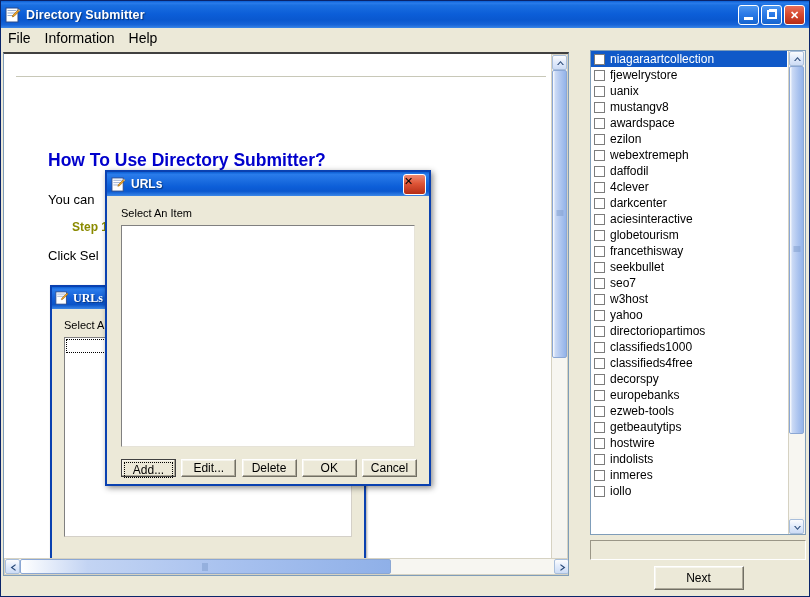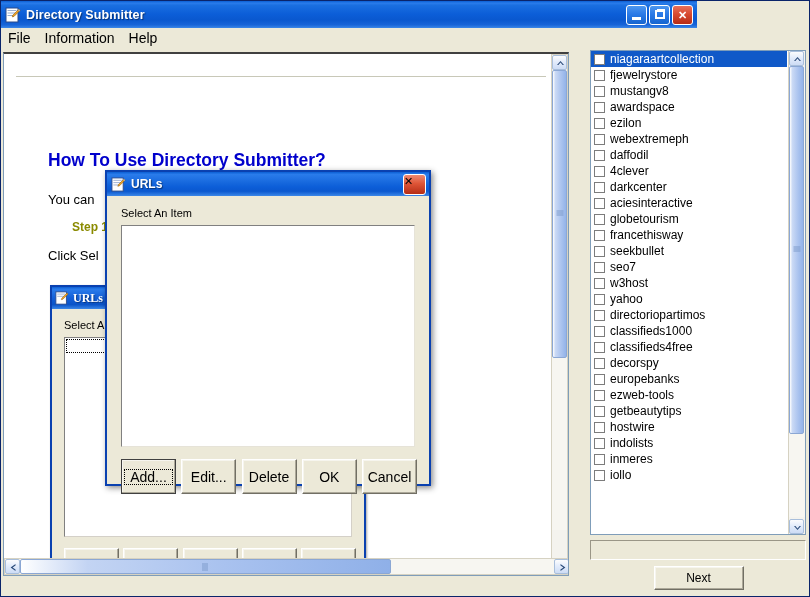--- a/index.html
+++ b/index.html
@@ -20,21 +20,21 @@
     overflow: hidden;
     background: #ece9d8;
     border: 1px solid #0a246a;
     box-sizing: border-box;
   }
 
   
   .titlebar {
     position: absolute;
     left: 0; top: 0;
-    width: 696px;
+    width: 808px;
     height: 27px;
     background: linear-gradient(to bottom,
       #0b5fd4 0%, #2a7ceb 8%, #1a6fe0 16%,
       #0c5ed8 48%, #0a58cf 70%, #1764d8 88%, #3b87e8 100%);
     display: flex;
     align-items: center;
     box-sizing: border-box;
   }
   .title-icon {
     width: 16px; height: 16px;
@@ -261,31 +261,31 @@
     position: absolute;
     left: 12px; bottom: 10px;
     width: 292px;
     display: flex;
     justify-content: space-between;
   }
 
   
   .xpbtn {
     font-family: "Liberation Sans", sans-serif;
-    font-size: 14px;
+    font-size: 12px;
     color: #000;
     background: #ece9d8;
     border: 1px solid #888075;
     border-top-color: #ffffff;
     border-left-color: #ffffff;
     border-right-color: #716f64;
     border-bottom-color: #716f64;
     box-shadow: inset -1px -1px 0 #aca899, inset 1px 1px 0 #f6f5ee;
     padding: 0;
-    height: 35px;
+    height: 18px;
     min-width: 55px;
     cursor: default;
     box-sizing: border-box;
     text-align: center;
   }
   .xpbtn.focused {
     border: 1px solid #404040;
     box-shadow: inset -1px -1px 0 #aca899, inset 1px 1px 0 #f6f5ee;
   }
   .xpbtn .inner-focus {
@@ -656,20 +656,24 @@
     <div class="right-pane">
       <div class="url-listbox">
         <div class="url-list" id="url-list">
             <div class="url-row selected">
               <span class="url-check"></span>
               <span>niagaraartcollection</span>
             </div>
             <div class="url-row">
               <span class="url-check"></span>
               <span>fjewelrystore</span>
+            </div>
+            <div class="url-row">
+              <span class="url-check"></span>
+              <span>uanix</span>
             </div>
             <div class="url-row">
               <span class="url-check"></span>
               <span>mustangv8</span>
             </div>
             <div class="url-row">
               <span class="url-check"></span>
               <span>awardspace</span>
             </div>
             <div class="url-row">

